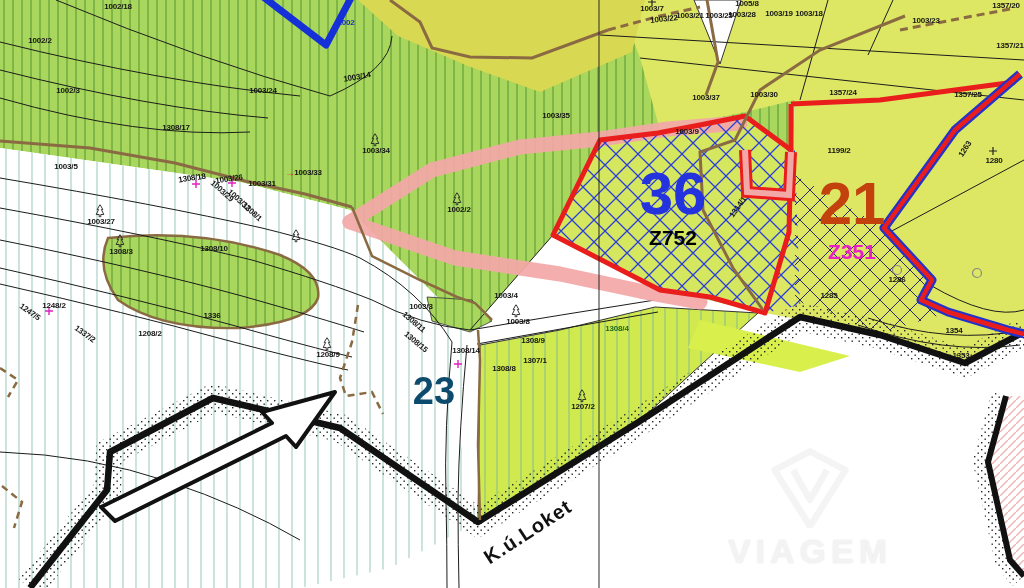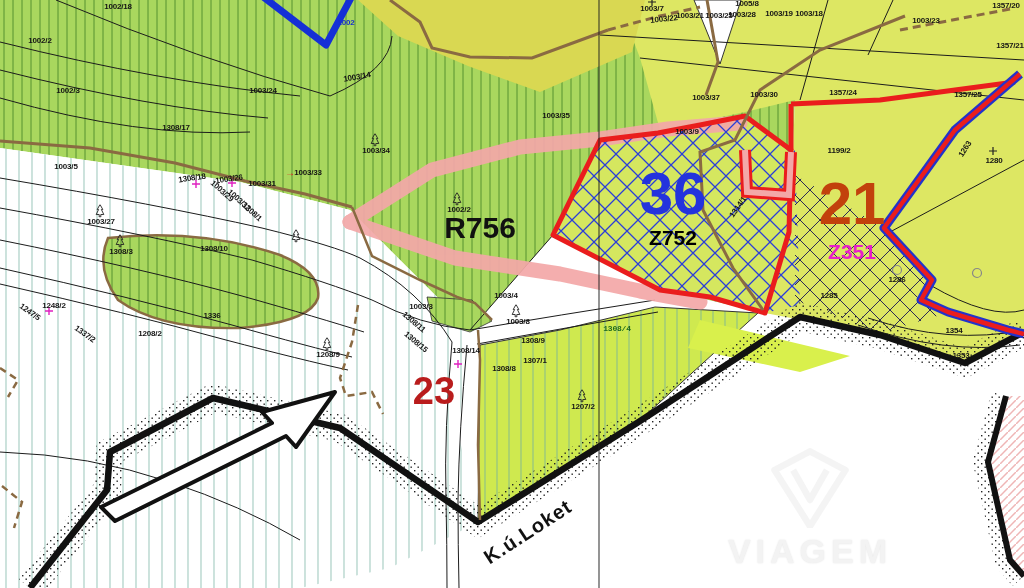--- a/index.html
+++ b/index.html
@@ -179,26 +179,25 @@
         <use href="#sym-cross-magenta" x="45" y="307" width="8" height="8"></use>
         <use href="#sym-cross-magenta" x="454" y="360" width="8" height="8"></use>
         <use href="#sym-cross-black" x="989" y="147" width="8" height="8"></use>
         <use href="#sym-cross-black" x="648" y="-2" width="8" height="8"></use>
         <use href="#sym-circle" x="891" y="264" width="12" height="12"></use>
         <use href="#sym-circle" x="971" y="267" width="12" height="12"></use>
       </g>
 </svg>
 
 <div id="label-layer">
-  <div class="biglabel" id="lbl-r756" style="left: 480px; top: 228px; color: rgb(17, 17, 17);">R756</div>
   <div class="biglabel" id="lbl-z36-num" style="left: 673px; top: 193px; color: rgb(36, 51, 221);">36</div>
   <div class="biglabel" id="lbl-z36-code" style="left: 673px; top: 238px; color: #000000;">Z752</div>
   <div class="biglabel" id="lbl-z21-num" style="left: 852px; top: 203px; color: #c2410c;">21</div>
   <div class="biglabel" id="lbl-z21-code" style="left: 852px; top: 252px; color: rgb(232, 30, 200);">Z351</div>
-  <div class="biglabel" id="lbl-23" style="left: 434px; top: 391px; color: #b91c1c;">23</div>
+  <div class="biglabel" id="lbl-23" style="left: 434px; top: 391px; color: #0c4a6e;">23</div>
   <div class="biglabel" id="lbl-ku" style="left:528px;top:532px;">K.ú.Loket</div>
 
   <div id="watermark">
     <svg width="96" height="86" viewBox="0 0 100 92">
       <path d="M50,10 L88,30 L50,90 L12,30 Z M32,30 L50,62 L68,30" fill="none" stroke="#f3f3f3" stroke-width="7" stroke-linejoin="round" opacity="0.95"></path>
     </svg>
     <div id="watermark-text">VIAGEM</div>
   </div>
 <div class="mlabel" style="left: 118px; top: 6px;">1002/18</div>
       <div class="mlabel" style="left: 40px; top: 40px;">1002/2</div>
@@ -252,18 +251,18 @@
       <div class="mlabel" style="left: 150px; top: 333px;">1208/2</div>
       <div class="mlabel" style="left: 212px; top: 315px;">1336</div>
       <div class="mlabel" style="left: 328px; top: 354px;">1208/9</div>
       <div class="mlabel" style="left: 414px; top: 322px; transform: translate(-50%, -50%) rotate(40deg);">1308/11</div>
       <div class="mlabel" style="left: 416px; top: 342px; transform: translate(-50%, -50%) rotate(40deg);">1308/15</div>
       <div class="mlabel" style="left: 533px; top: 340px;">1308/9</div>
       <div class="mlabel" style="left: 466px; top: 350px;">1308/14</div>
       <div class="mlabel" style="left: 468px; top: 368px; margin-left: 36px;">1308/8</div>
       <div class="mlabel" style="left: 535px; top: 360px;">1307/1</div>
       <div class="mlabel" style="left: 518px; top: 321px;">1003/8</div>
-      <div class="mlabel green" style="left: 617px; top: 328px; font-family: Liberation Mono, monospace;">1308/4</div>
+      <div class="mlabel green" style="left: 617px; top: 328px;">1308/4</div>
       <div class="mlabel" style="left: 583px; top: 406px;">1207/2</div>
       <div class="mlabel" style="left: 954px; top: 330px;">1354</div>
       <div class="mlabel" style="left: 961px; top: 355px;">1353</div>
     </div>
 </div>
 
 </body></html>

